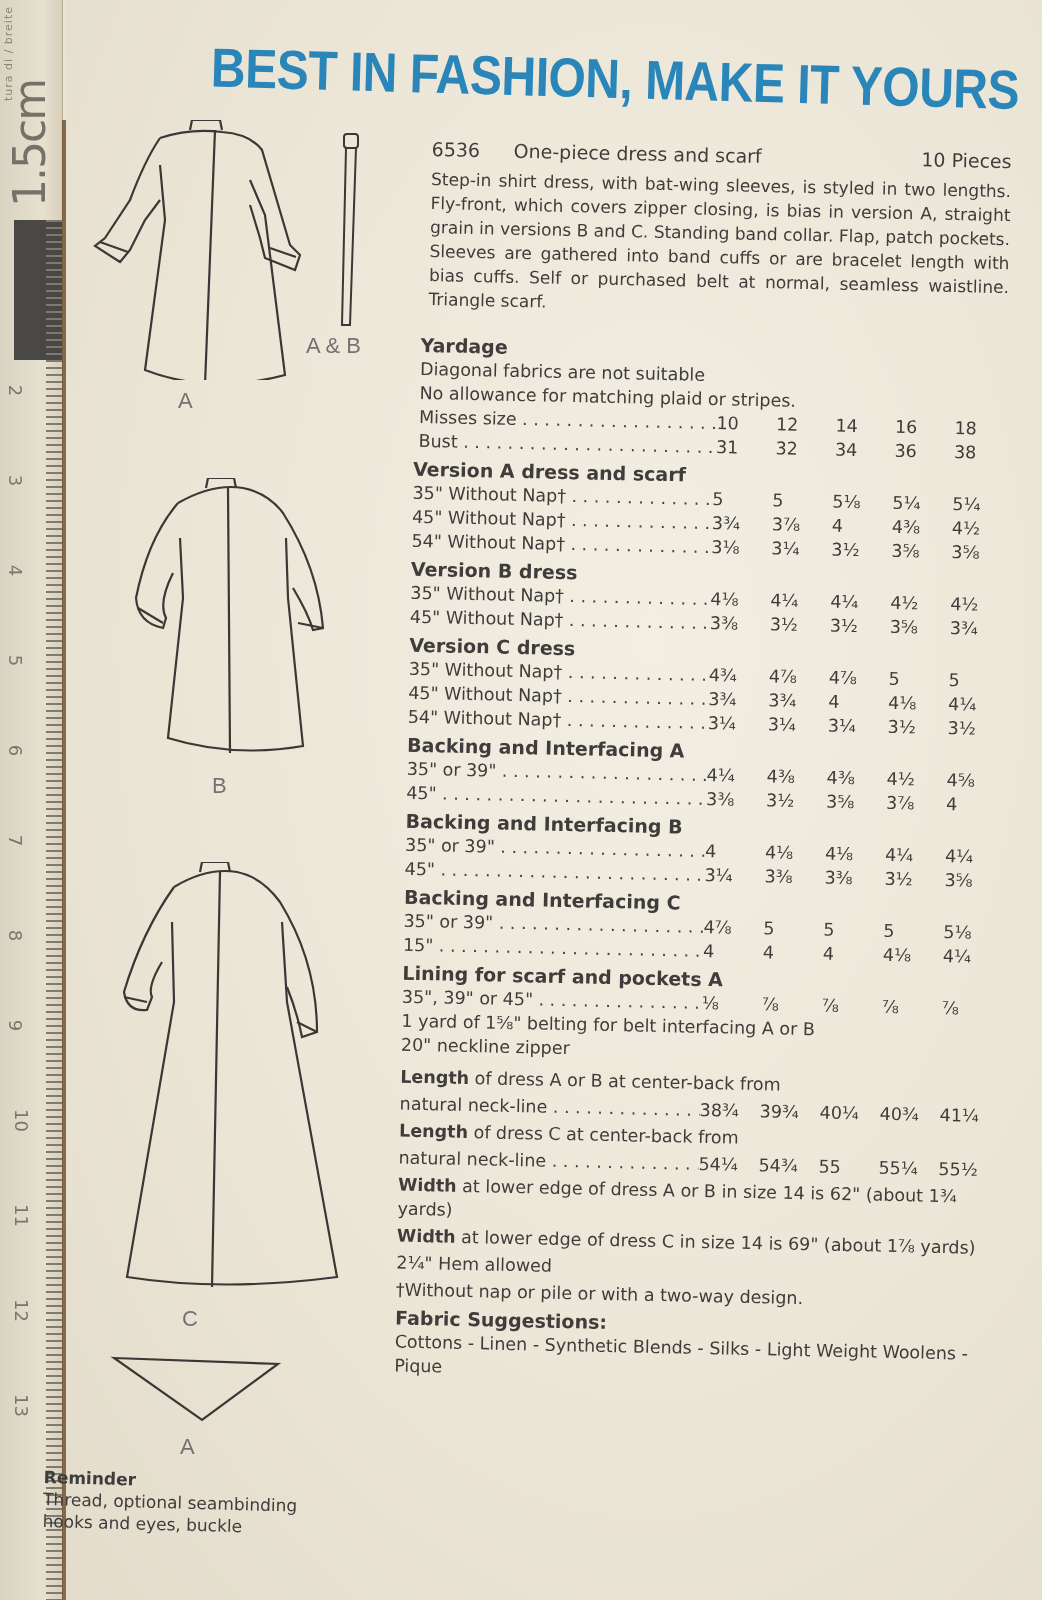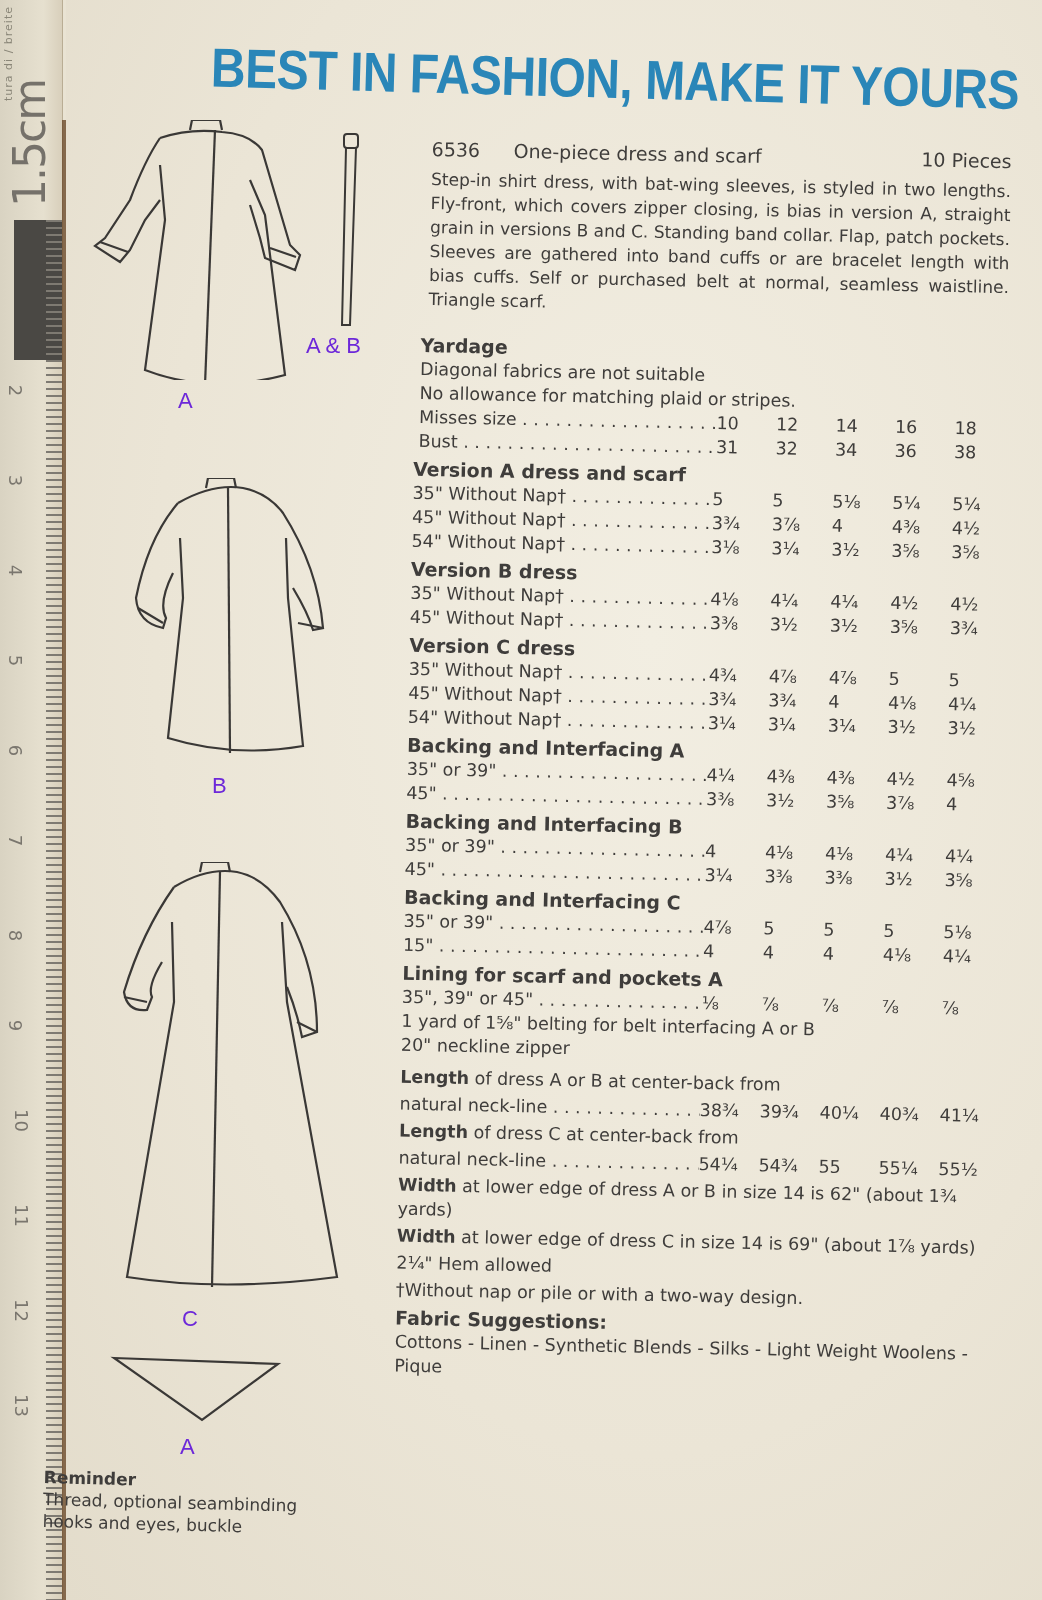--- a/index.html
+++ b/index.html
@@ -60,21 +60,21 @@
   .titleline .num { width: 82px; }
   .titleline .t { flex: 1; }
   .titleline .pieces { margin-right: 8px; }
   .desc { margin-left: 52px; width: 580px; font-size: 17px; line-height: 24px; text-align: justify; }
   .h { font-weight: bold; font-size: 19px; margin-top: 4px; }
   .row { display: flex; white-space: nowrap; }
   .row .lbl { width: 310px; overflow: hidden; }
   .row .lbl::after { content: " . . . . . . . . . . . . . . . . . . . . . . . . . . . . ."; }
   .row .v { width: 62px; text-align: left; }
   .p { margin: 3px 0; }
-  .fig-label { position: absolute; font-family: "Liberation Sans", sans-serif; font-size: 22px; color: #6d28d9; }
+  .fig-label { position: absolute; font-family: "Liberation Sans", sans-serif; font-size: 22px; color: #737373; }
   .reminder {
     position: absolute; left: 44px; top: 1466px; font-size: 17px; line-height: 22px; color: #3f3d3b;
     transform: rotate(1.5deg); transform-origin: left top;
   }
   .reminder .rh { font-weight: bold; }
   svg.ill { position: absolute; }
 </style>
 </head>
 <body>
 

